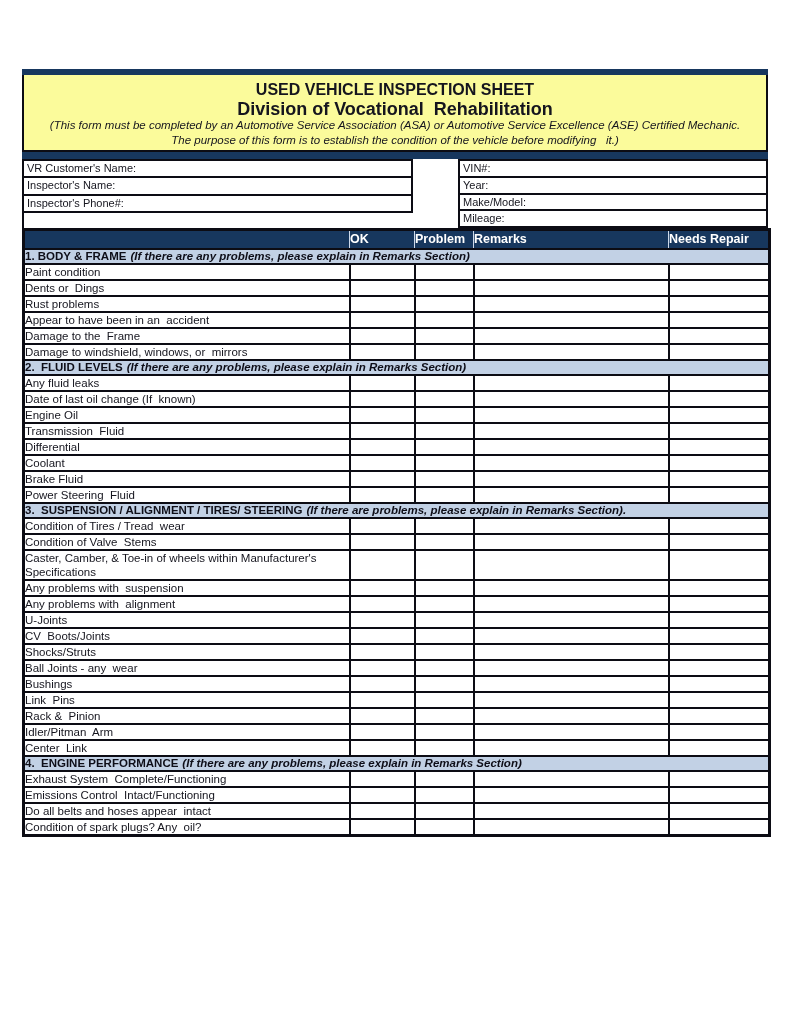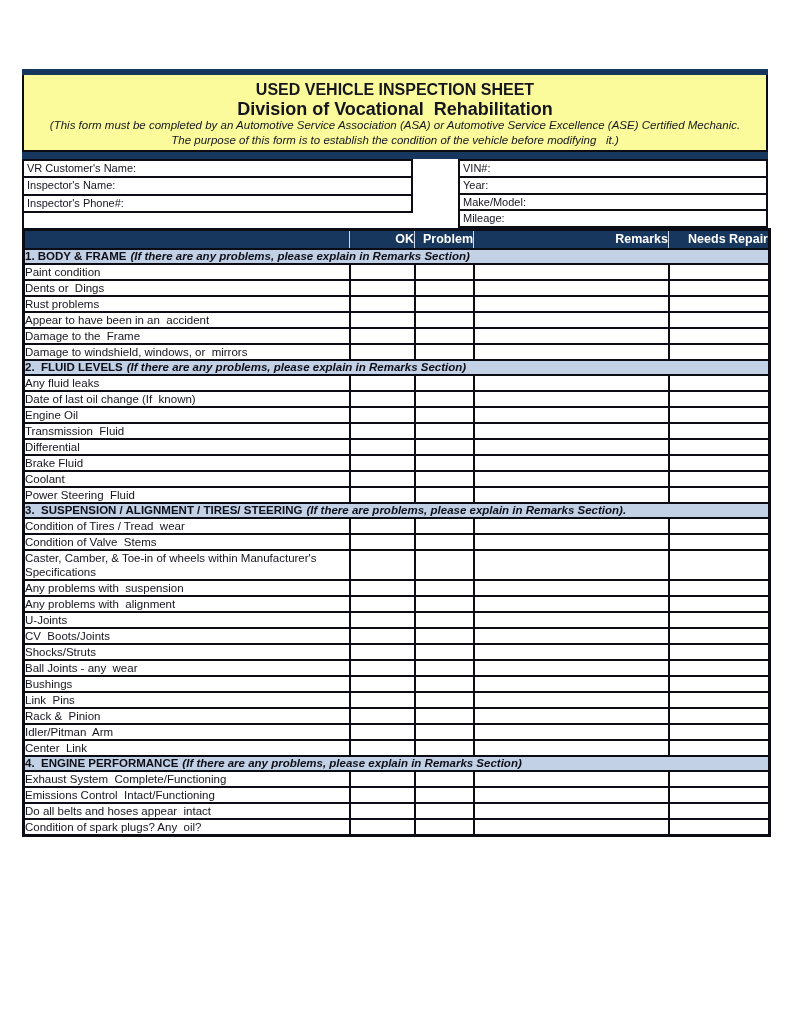--- a/index.html
+++ b/index.html
@@ -57,21 +57,21 @@
     border-collapse: collapse;
     table-layout: fixed;
     border: 3px solid #0c0c14;
   }
   table.inspection thead th {
     background: var(--navy, #17375E);
     color: #ffffff;
     font-size: 12.5px;
     font-weight: bold;
     height: 19px;
-    text-align: right;
+    text-align: left;
     vertical-align: middle;
     padding: 0;
   }
   table.inspection thead th + th { border-left: 1px solid #cdd9ea; }
   table.inspection td {
     border: 2px solid #0c0c14;
     height: 15.1px;
     vertical-align: middle;
     padding: 0;
   }
@@ -234,28 +234,28 @@
             <td class="mark-cell"></td>
           </tr>
           <tr>
             <td class="item-cell">Differential</td>
             <td class="mark-cell"></td>
             <td class="mark-cell"></td>
             <td class="mark-cell"></td>
             <td class="mark-cell"></td>
           </tr>
           <tr>
+            <td class="item-cell">Coolant</td>
+            <td class="mark-cell"></td>
+            <td class="mark-cell"></td>
+            <td class="mark-cell"></td>
+            <td class="mark-cell"></td>
+          </tr>
+          <tr>
             <td class="item-cell">Brake Fluid</td>
-            <td class="mark-cell"></td>
-            <td class="mark-cell"></td>
-            <td class="mark-cell"></td>
-            <td class="mark-cell"></td>
-          </tr>
-          <tr>
-            <td class="item-cell">Coolant</td>
             <td class="mark-cell"></td>
             <td class="mark-cell"></td>
             <td class="mark-cell"></td>
             <td class="mark-cell"></td>
           </tr>
           <tr>
             <td class="item-cell">Power Steering  Fluid</td>
             <td class="mark-cell"></td>
             <td class="mark-cell"></td>
             <td class="mark-cell"></td>

